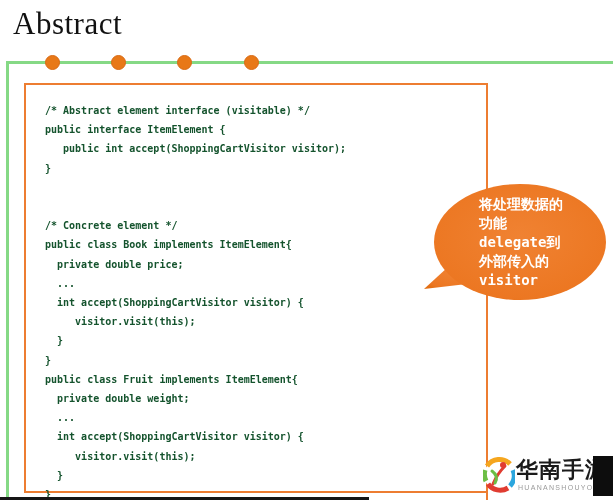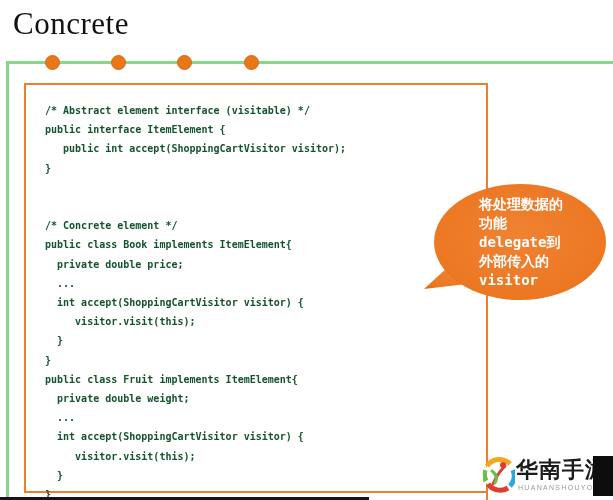--- a/index.html
+++ b/index.html
@@ -29,21 +29,21 @@
   .wm-sub{position:absolute;left:37px;top:29px;font-size:7px;letter-spacing:1.3px;color:#9a9a9a;
            font-family:"Liberation Sans",sans-serif;white-space:nowrap;}
   .black-rect{position:absolute;left:593px;top:456px;width:20px;height:40px;background:#0d0d0d;}
   .bottom-line{position:absolute;left:0px;top:497px;width:369px;height:3px;background:#151515;}
 </style>
 </head>
 <body>
 
 <div class="slide">
 
-  <h1 class="title">Concrete</h1>
+  <h1 class="title">Abstract</h1>
 
   <div class="green-top"></div>
   <div class="green-left"></div>
 
   <div class="dot dot1"></div>
   <div class="dot dot2"></div>
   <div class="dot dot3"></div>
   <div class="dot dot4"></div>
 
   <div class="codebox">

